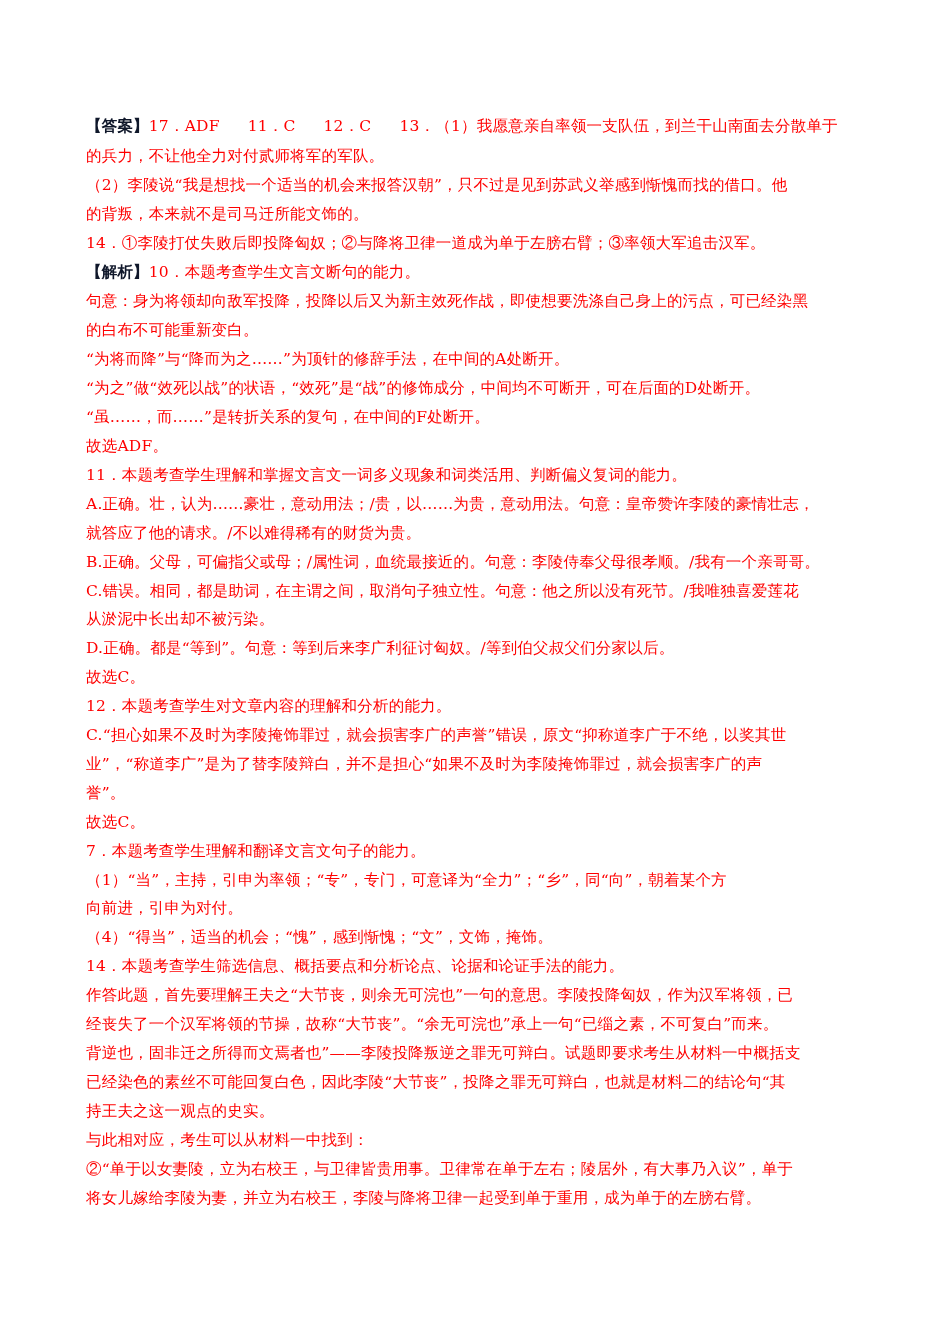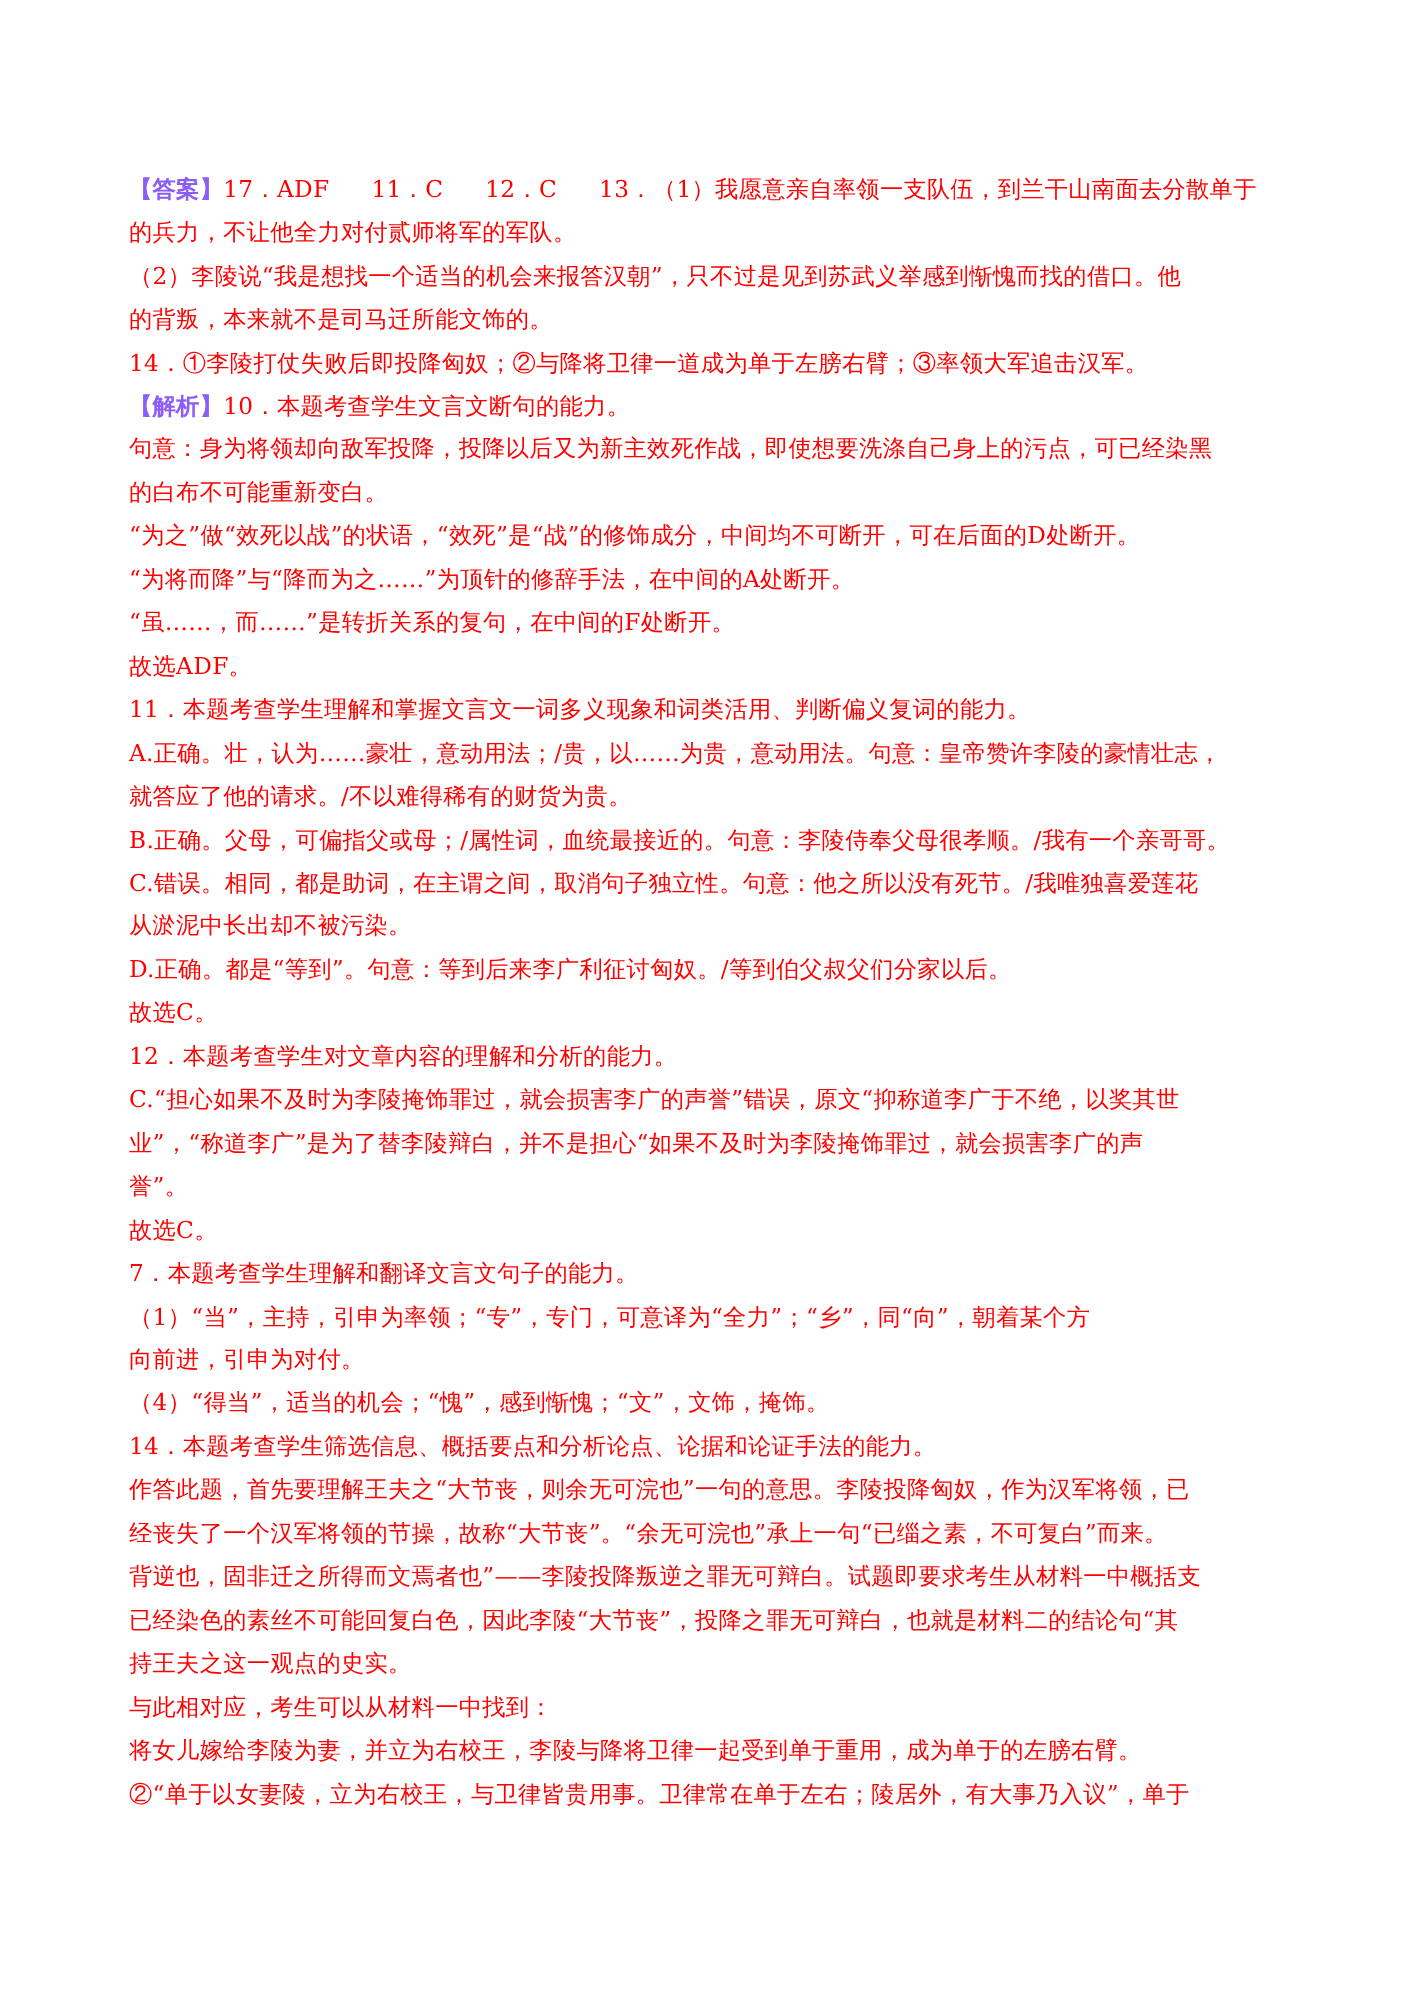--- a/index.html
+++ b/index.html
@@ -23,21 +23,22 @@
     }
     .line {
       font-size: 15.5px;
       line-height: 28.9px;
       white-space: nowrap;
       letter-spacing: 0.2px;
       color: #ff0000;
     }
     .bracket {
       font-weight: bold;
-      color: #8b5cf6;
+      color: #0f172a;
+      font-family: Liberation Mono, monospace;
     }
     .gap {
       display: inline-block;
       width: 28px;
     }
   </style>
 </head>
 <body>
 
 <div class="page">
@@ -48,22 +49,22 @@
   <div class="line">的兵力，不让他全力对付贰师将军的军队。</div>
   <div class="line">（2）李陵说“我是想找一个适当的机会来报答汉朝”，只不过是见到苏武义举感到惭愧而找的借口。他</div>
   <div class="line">的背叛，本来就不是司马迁所能文饰的。</div>
   <div class="line">14．①李陵打仗失败后即投降匈奴；②与降将卫律一道成为单于左膀右臂；③率领大军追击汉军。</div>
 
   <div class="line">
     <span class="bracket">【解析】</span><span>10．本题考查学生文言文断句的能力。</span>
   </div>
   <div class="line">句意：身为将领却向敌军投降，投降以后又为新主效死作战，即使想要洗涤自己身上的污点，可已经染黑</div>
   <div class="line">的白布不可能重新变白。</div>
+  <div class="line">“为将而降”与“降而为之……”为顶针的修辞手法，在中间的A处断开。</div>
   <div class="line">“为之”做“效死以战”的状语，“效死”是“战”的修饰成分，中间均不可断开，可在后面的D处断开。</div>
-  <div class="line">“为将而降”与“降而为之……”为顶针的修辞手法，在中间的A处断开。</div>
   <div class="line">“虽……，而……”是转折关系的复句，在中间的F处断开。</div>
   <div class="line">故选ADF。</div>
 
   <div class="line">11．本题考查学生理解和掌握文言文一词多义现象和词类活用、判断偏义复词的能力。</div>
   <div class="line">A.正确。壮，认为……豪壮，意动用法；/贵，以……为贵，意动用法。句意：皇帝赞许李陵的豪情壮志，</div>
   <div class="line">就答应了他的请求。/不以难得稀有的财货为贵。</div>
   <div class="line">B.正确。父母，可偏指父或母；/属性词，血统最接近的。句意：李陵侍奉父母很孝顺。/我有一个亲哥哥。</div>
   <div class="line">C.错误。相同，都是助词，在主谓之间，取消句子独立性。句意：他之所以没有死节。/我唯独喜爱莲花</div>
   <div class="line">从淤泥中长出却不被污染。</div>
   <div class="line">D.正确。都是“等到”。句意：等到后来李广利征讨匈奴。/等到伯父叔父们分家以后。</div>
@@ -80,16 +81,16 @@
   <div class="line">向前进，引申为对付。</div>
   <div class="line">（4）“得当”，适当的机会；“愧”，感到惭愧；“文”，文饰，掩饰。</div>
 
   <div class="line">14．本题考查学生筛选信息、概括要点和分析论点、论据和论证手法的能力。</div>
   <div class="line">作答此题，首先要理解王夫之“大节丧，则余无可浣也”一句的意思。李陵投降匈奴，作为汉军将领，已</div>
   <div class="line">经丧失了一个汉军将领的节操，故称“大节丧”。“余无可浣也”承上一句“已缁之素，不可复白”而来。</div>
   <div class="line">背逆也，固非迁之所得而文焉者也”——李陵投降叛逆之罪无可辩白。试题即要求考生从材料一中概括支</div>
   <div class="line">已经染色的素丝不可能回复白色，因此李陵“大节丧”，投降之罪无可辩白，也就是材料二的结论句“其</div>
   <div class="line">持王夫之这一观点的史实。</div>
   <div class="line">与此相对应，考生可以从材料一中找到：</div>
+  <div class="line">②“单于以女妻陵，立为右校王，与卫律皆贵用事。卫律常在单于左右；陵居外，有大事乃入议”，单于</div>
   <div class="line">将女儿嫁给李陵为妻，并立为右校王，李陵与降将卫律一起受到单于重用，成为单于的左膀右臂。</div>
-  <div class="line">②“单于以女妻陵，立为右校王，与卫律皆贵用事。卫律常在单于左右；陵居外，有大事乃入议”，单于</div>
 
 </div>
 
 </body></html>

